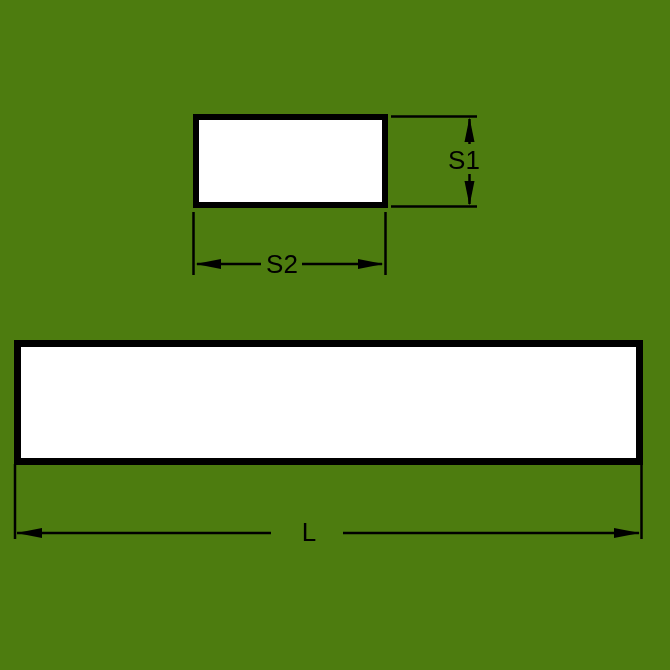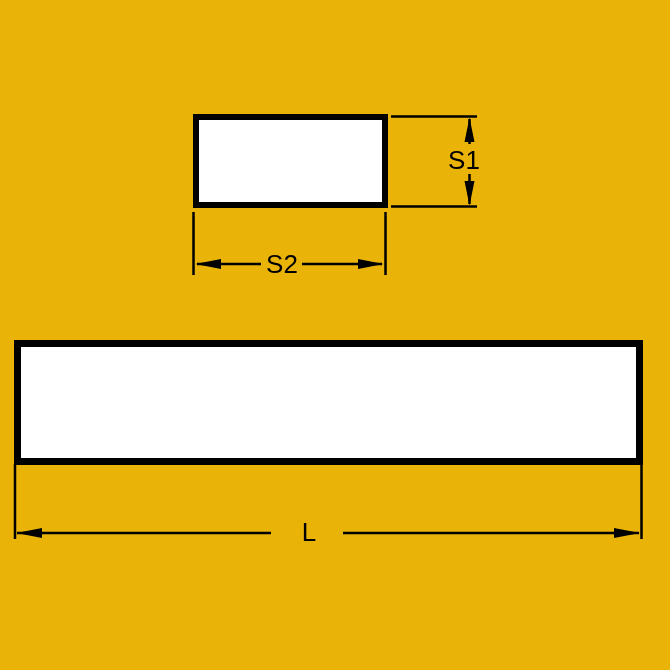--- a/index.html
+++ b/index.html
@@ -4,21 +4,21 @@
 <style>
   html, body {
     margin: 0;
     padding: 0;
     background: #ffffff;
   }
   .stage {
     position: relative;
     width: 670px;
     height: 670px;
-    background: #eab308;
+    background: #4d7c0f;
     overflow: hidden;
   }
   svg text {
     font-family: "Liberation Sans", sans-serif;
     font-size: 26px;
     fill: #000000;
     text-anchor: middle;
   }
   .part {
     fill: #ffffff;

